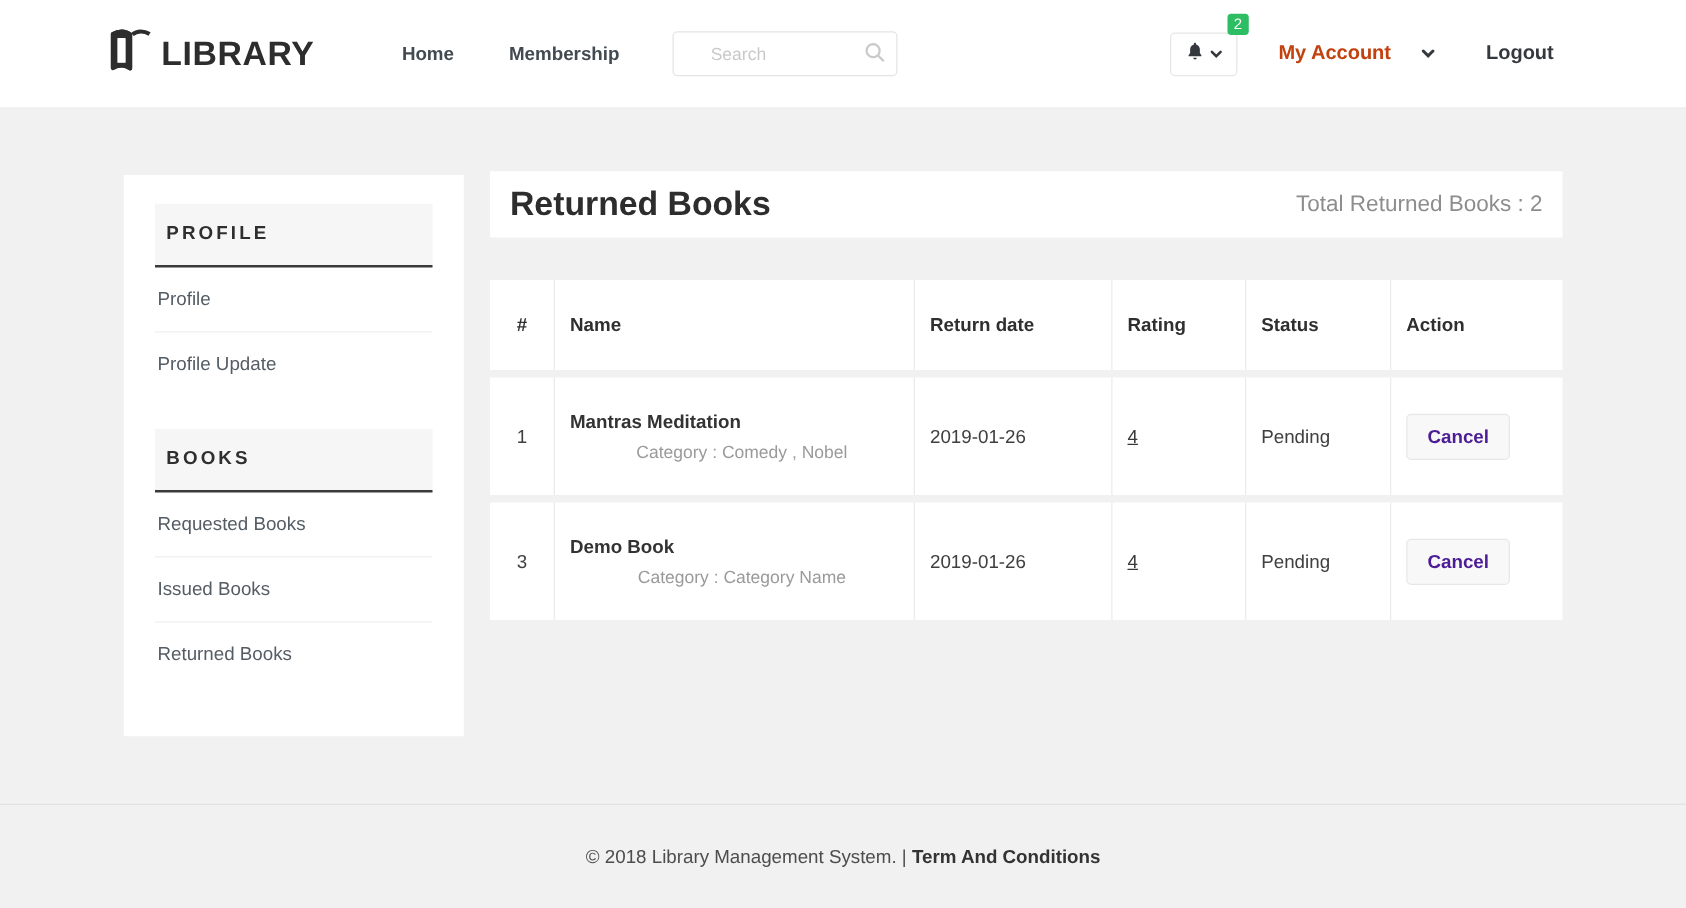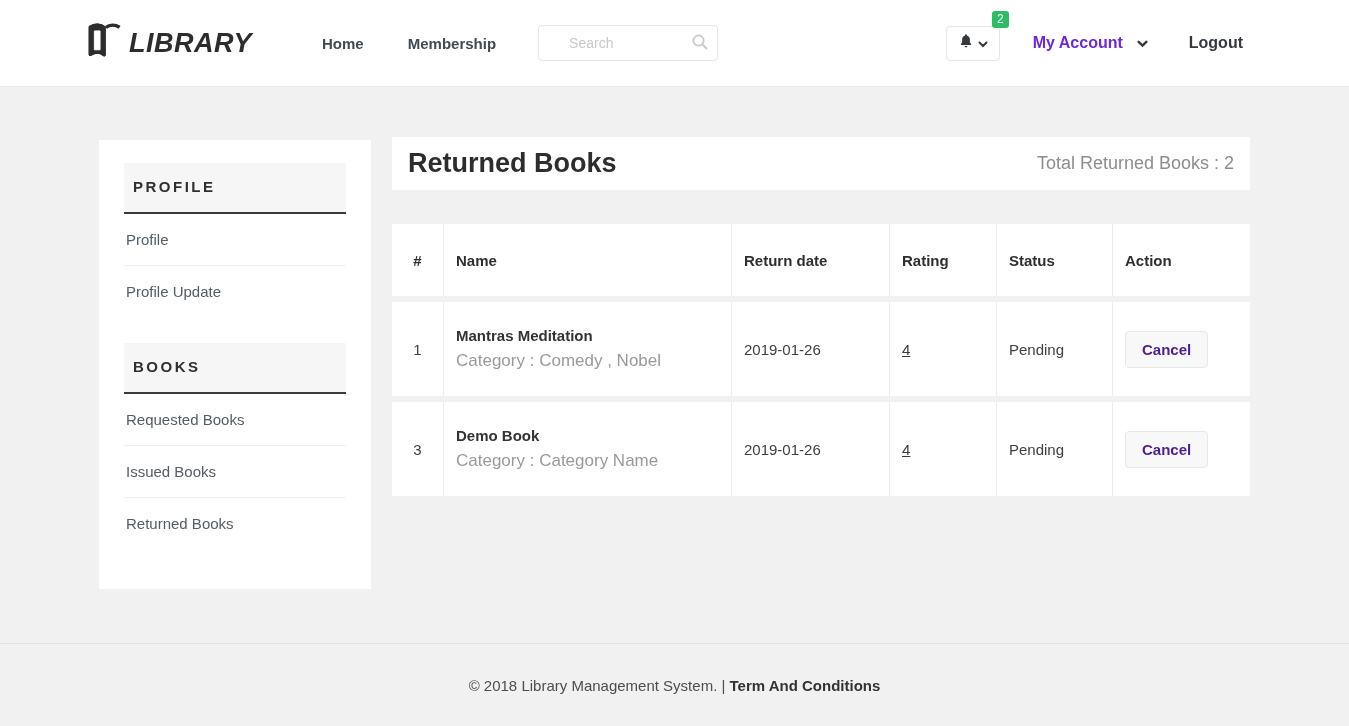--- a/index.html
+++ b/index.html
@@ -4,38 +4,38 @@
 <style>
   * { margin:0; padding:0; box-sizing:border-box; }
   html,body { width:1349px; height:726px; overflow:hidden;
     font-family:"Liberation Sans", sans-serif; background:#f1f1f2; color:#3a3a3a; }
 
   
   .navbar { height:87px; background:#ffffff; border-bottom:1px solid #e9e9e9;
     display:flex; align-items:center; padding:0 106px 0 83px; position:relative; }
   .brand { display:flex; align-items:center; gap:2px; cursor:pointer; }
   .brand svg { width:44px; height:44px; }
-  .brand-text { font-size:27px; font-weight:bold; color:#2d2d2d; letter-spacing:.5px;font-style:italic; }
+  .brand-text { font-size:27px; font-weight:bold; color:#2d2d2d; letter-spacing:.5px; }
   .nav-link { font-size:15px; font-weight:bold; color:#424a52; text-decoration:none; cursor:pointer; }
   .nav-link.home { margin-left:70px; }
   .nav-link.membership { margin-left:44px; }
   .search-wrap { position:relative; margin-left:42px; }
   .search-input { width:180px; height:36px; border:1px solid #e4e4e4; border-radius:4px;
     padding:0 32px 0 30px; font-size:14px; color:#555; outline:none; background:#fff;
     font-family:"Liberation Sans", sans-serif; }
   .search-input::placeholder { color:#c9c9c9; }
   .search-icon { position:absolute; right:9px; top:8px; width:18px; height:18px; opacity:.45; }
   .nav-right { margin-left:auto; display:flex; align-items:center; }
   .bell-btn { position:relative; width:54px; height:35px; background:#fff;
     border:1px solid #e6e6e6; border-radius:4px; display:flex; align-items:center;
     justify-content:center; gap:4px; cursor:pointer; }
   .badge { position:absolute; top:-16px; right:-10px; background:#2dbd62; color:#fff;
     font-size:12px; padding:2px 5px 3px; border-radius:3px; line-height:1; }
-  .account { margin-left:33px; display:flex; align-items:center; gap:14px;
-    font-size:16px; font-weight:bold; color:#6d28d9; cursor:pointer; }
+  .account { margin-left:33px; display:flex; align-items:center; gap:24px;
+    font-size:16px; font-weight:bold; color:#c2410c; cursor:pointer; }
   .logout { margin-left:41px; font-size:16px; font-weight:bold; color:#35393d; cursor:pointer; }
 
   
   .content { display:flex; align-items:flex-start; height:556px; }
   .sidebar { margin:53px 0 0 99px; width:272px; background:#ffffff; padding:23px 25px 40px; }
   .side-section + .side-section { margin-top:26px; }
   .side-header { background:#f6f6f6; border-bottom:2px solid #3a3a3a;
     padding:15px 9px 17px; font-size:15px; font-weight:bold; letter-spacing:2.5px; color:#2f2f2f; }
   .side-item { padding:17px 2px; font-size:15px; color:#545c64; cursor:pointer;
     border-bottom:1px solid #efefef; }
@@ -48,21 +48,21 @@
   .page-total { font-size:18px; color:#8d8d8d; }
 
   table.books { width:858px; table-layout:fixed; border-collapse:separate;
     border-spacing:0 6px; margin-top:28px; }
   table.books th, table.books td { background:#ffffff; vertical-align:middle; }
   table.books th { height:72px; text-align:left; font-size:15px; color:#2f2f2f; padding-left:12px; }
   table.books td { height:94px; font-size:15px; color:#404040; padding-left:12px; }
   table.books th:first-child, table.books td:first-child { text-align:center; padding-left:0; }
   table.books th + th, table.books td + td { border-left:1px solid #ececec; }
   .book-name { font-weight:bold; color:#333; font-size:15px; }
-  .book-cat { margin-top:7px; font-size:17px; color:#9a9a9a; }
+  .book-cat { margin-top:7px; font-size:14px; color:#9a9a9a;text-align:center; }
   .rating-link { color:#3a3a3a; text-decoration:underline; cursor:pointer; }
   .cancel-btn { background:#f8f8f8; border:1px solid #e7e7e7; border-radius:4px;
     padding:9px 16px; font-size:15px; color:#4c1d95; cursor:pointer;
     font-family:"Liberation Sans", sans-serif;font-weight:bold; }
 
   
   .footer { border-top:1px solid #e3e3e3; text-align:center; padding-top:33px;
     font-size:15px; color:#4d4d4d; }
   .footer b { color:#333; }
 </style>

